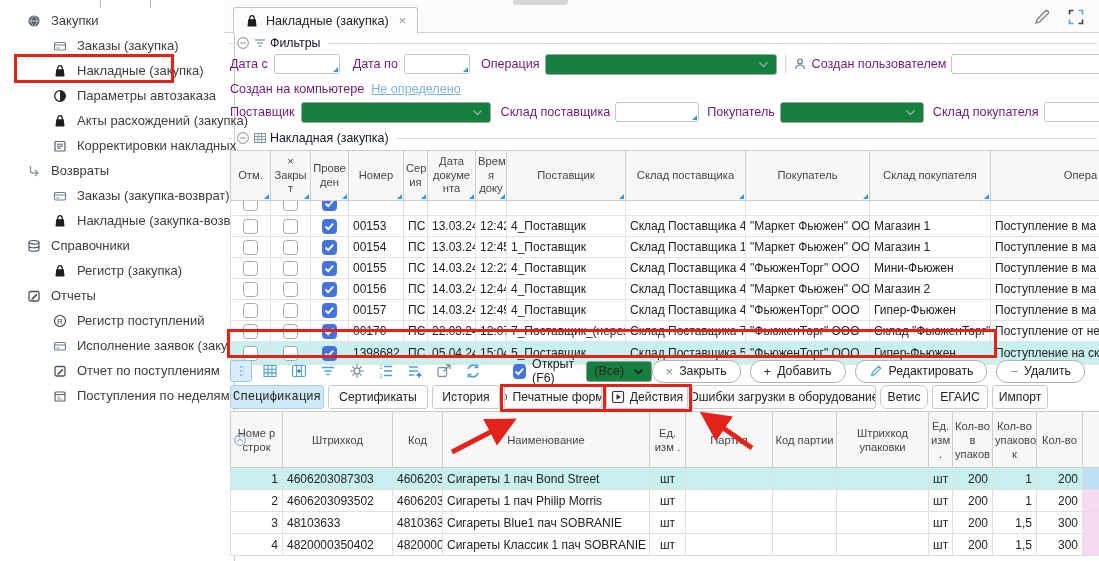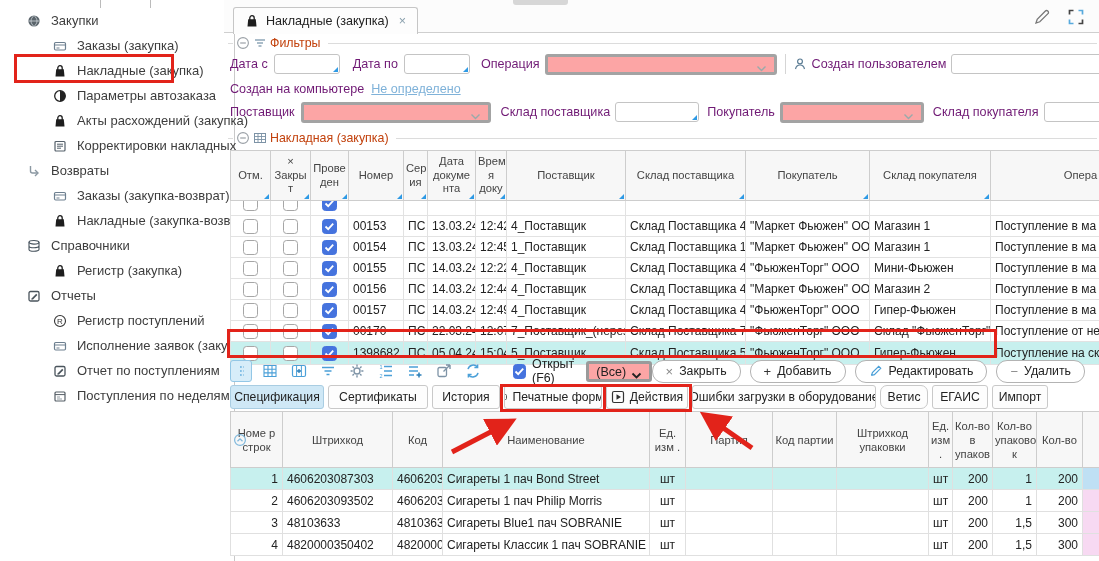--- a/index.html
+++ b/index.html
@@ -22,32 +22,32 @@
 
   
   .tabbar{position:absolute;left:224px;top:0;right:0;height:33px;background:#fcfcfc;border-bottom:1px solid #cfcfcf}
   .doc-tab{position:absolute;left:9px;top:7px;height:27px;background:#fdfdfd;border:1px solid #c6c6c6;border-bottom:none;
            border-radius:3px 3px 0 0;display:flex;align-items:center;gap:7px;padding:0 11px;z-index:2;font-size:12.6px;cursor:pointer}
   .tab-x{color:#8aa0ad;font-size:12.5px;margin-left:3px;cursor:pointer}
   .tr-icons{position:absolute;right:14px;top:8px;display:flex;gap:16px;align-items:center}
   .top-remnant{position:absolute;left:513px;top:0;width:55px;height:5px;background:#d7d7d7;border-radius:0 0 3px 3px}
 
   
-  .legend{position:absolute;left:228px;right:2px;display:flex;align-items:center;gap:3px;color:#c2410c;font-size:12.4px}
+  .legend{position:absolute;left:228px;right:2px;display:flex;align-items:center;gap:3px;color:#0f172a;font-size:12.4px}
   .legend .pre{width:5px;height:1px;background:#dcdcdc}
   .legend .post{flex:1;height:1px;background:#dcdcdc;margin-left:4px}
 
   
   .frow{position:absolute;left:230px;display:flex;align-items:center;height:22px;font-size:12.6px;color:#222;white-space:nowrap}
   .flabel{color:#701a75}
   .inp{height:20px;border:1px solid #c4c4c4;border-radius:3px;padding:0 4px;font-family:"Liberation Sans",sans-serif;font-size:12.5px;outline:none}
   .iwrap{position:relative;display:inline-flex}
   .iwrap::after{content:"";position:absolute;right:2px;bottom:2px;width:0;height:0;
                 border-left:5px solid transparent;border-bottom:5px solid #2e9ae5;pointer-events:none}
-  .sel{height:21px;border:3px solid #a3a3a3;border-radius:3px;background:#fca5a5;display:inline-flex;align-items:flex-end;
+  .sel{height:21px;border:1px solid #a3a3a3;border-radius:3px;background:#15803d;display:inline-flex;align-items:center;
        padding:0 7px;cursor:pointer}
   .sel .selval{flex:1;font-size:12.5px}
   .vsep{width:1px;height:20px;background:#d5d5d5}
   .linky{color:var(--link);text-decoration:underline;cursor:pointer}
 
   
   table{border-collapse:collapse;table-layout:fixed;background:#fff}
   #invoice-table{position:absolute;left:230px;top:150px;width:940px}
   #invoice-table th{height:50px;background:#f7f7f7;border:1px solid #cdcdcd;font-weight:400;font-size:11.2px;color:#444;
                     text-align:center;padding:1px 2px;position:relative;line-height:1.2;overflow:hidden}
@@ -644,21 +644,21 @@
         <span>Редактировать</span>
       </button>
       <button class="btn">
         <span class="bico g">−</span>
         <span>Удалить</span>
       </button>
     </span>
 </div>
 
 <div id="dtabs">
-    <div class="dtab act" style="width: 94px;">
+    <div class="dtab act" style="width: 94px; font-family: Liberation Mono, monospace;">
       <span>Спецификация</span>
     </div>
     <div class="dtab" style="width: 100px;">
       <span>Сертификаты</span>
     </div>
     <div class="dtab" style="width: 68px;">
       <span>История</span>
     </div>
     <div class="dtab" style="width: 98px;">
       <span class="ic">

